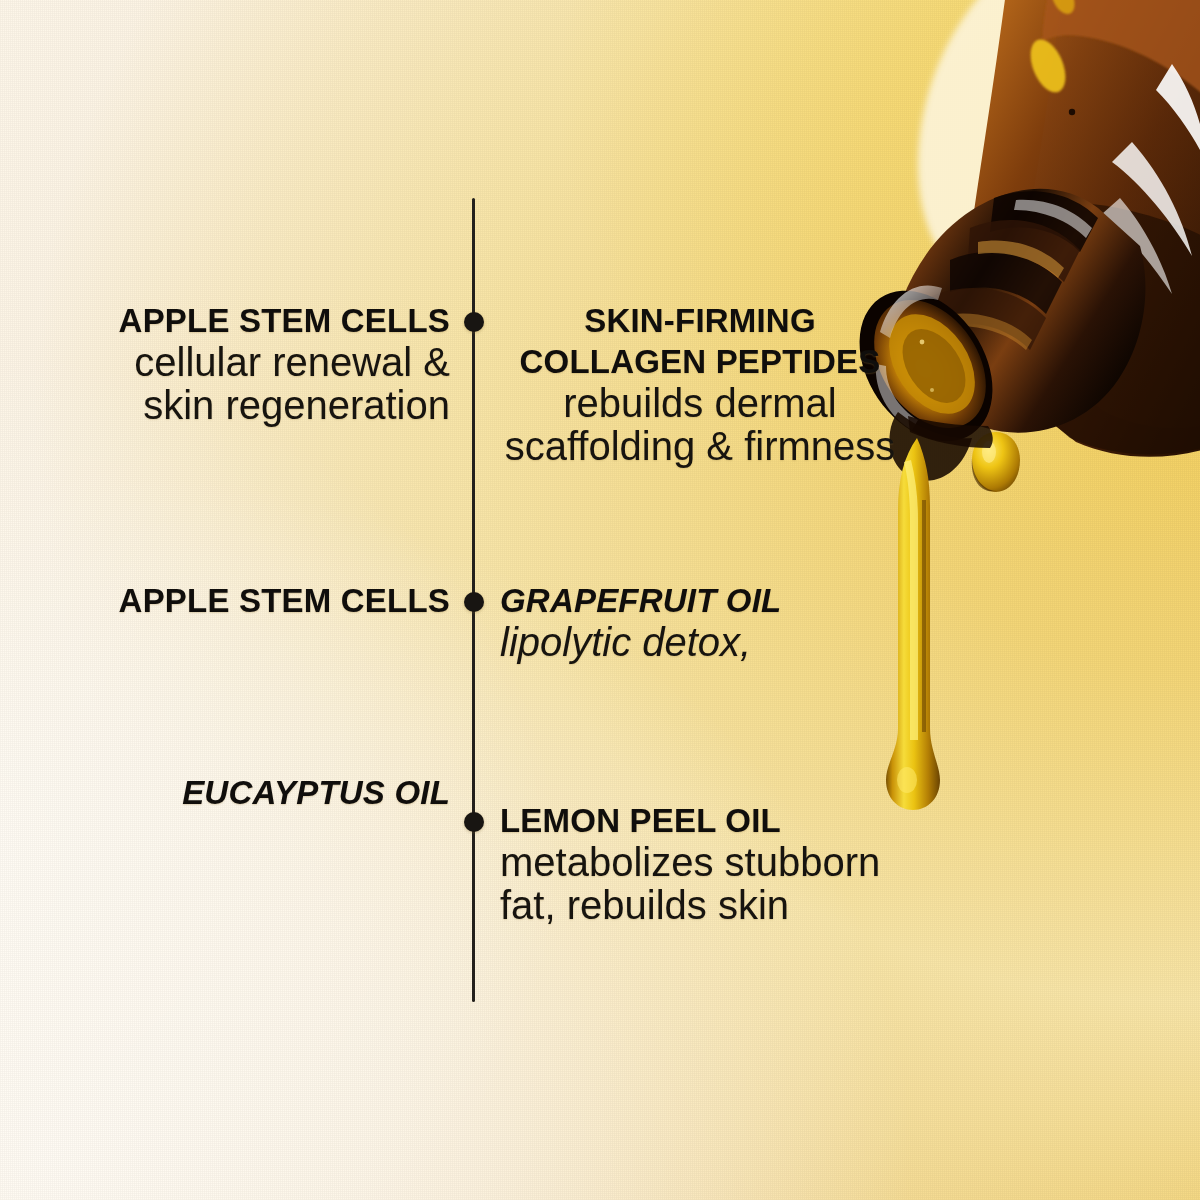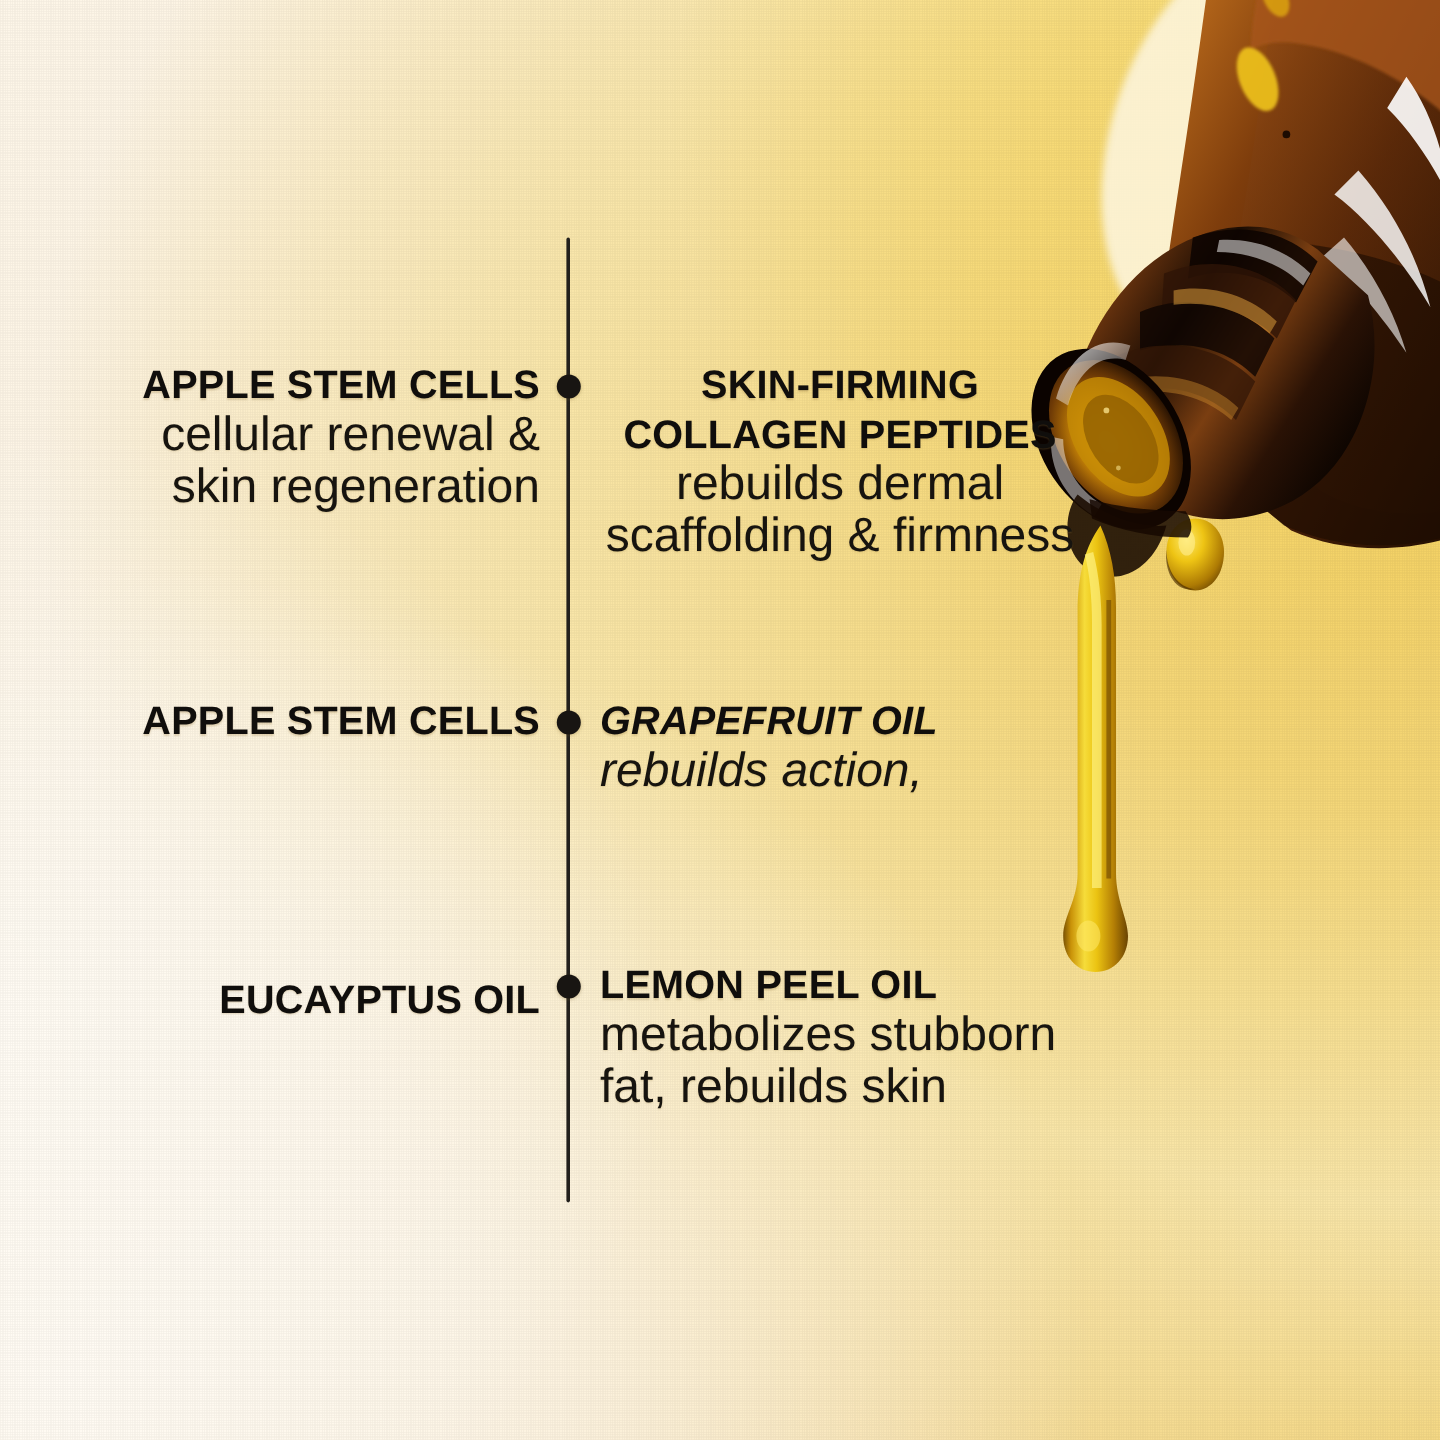--- a/index.html
+++ b/index.html
@@ -96,21 +96,21 @@
     line-height:43px;
     color:#17140f;
     text-shadow:0 1px 1.5px rgba(160,130,70,.26);
   }
 
   
   #left-0  { top:300px; }
   #right-0 { top:300px;text-align:center; }
   #left-1  { top:580px; }
   #right-1 { top:580px;font-style:italic; }
-  #left-2  { top:812px; }
+  #left-2  { top:772px;font-style:italic; }
   #right-2 { top:800px; }
 </style>
 </head>
 <body>
 
 <div id="stage">
 
   <div class="bg-base"></div>
   <div class="bg-warm-right"></div>
   <div class="bg-soft-left"></div>
@@ -280,21 +280,21 @@
     </div>
   </div>
 
   <div class="col col-right">
     <div class="entry" id="right-0">
       <div class="entry-title">SKIN-FIRMING COLLAGEN PEPTIDES</div>
       <div class="entry-desc">rebuilds dermal scaffolding &amp; firmness</div>
     </div>
     <div class="entry" id="right-1">
       <div class="entry-title">GRAPEFRUIT OIL</div>
-      <div class="entry-desc">rebuilds action,</div>
+      <div class="entry-desc">lipolytic detox,</div>
     </div>
     <div class="entry" id="right-2">
       <div class="entry-title">LEMON PEEL OIL</div>
       <div class="entry-desc">metabolizes stubborn fat, rebuilds skin</div>
     </div>
   </div>
 
 </div>
 
 </body></html>

